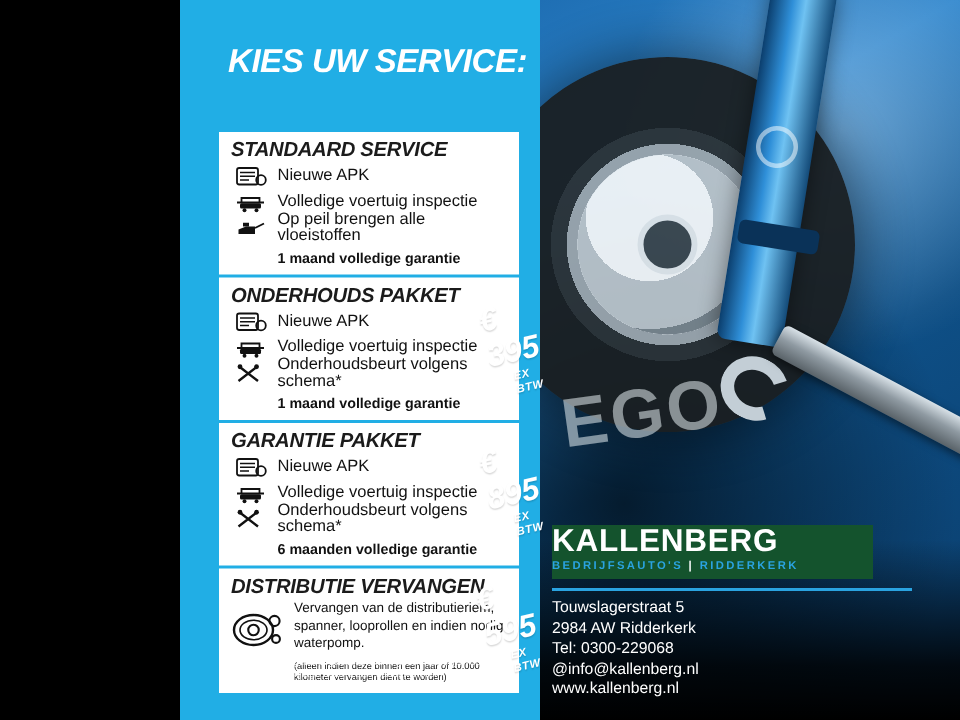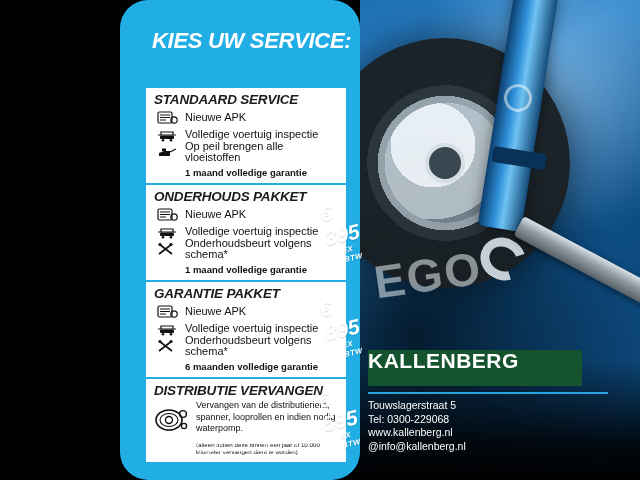--- a/index.html
+++ b/index.html
@@ -141,21 +141,20 @@
   }
   .contact .bar {
     width: 240px; height: 2px; background: #2aa3e0; margin-bottom: 5px;
   }
 
   
   .poster {
     position: absolute;
     left: 120px; top: 0; width: 240px; height: 480px;
     background: #21aee5;
-    border-radius: 28px;
   }
   .poster-title {
     position: absolute;
     left: 32px; top: 28px;
     color: #fff;
     font-size: 22px;
     font-weight: bold;
     font-style: italic;
     letter-spacing: -0.3px;
     text-transform: uppercase;
@@ -252,28 +251,34 @@
     <div class="strut"></div>
     <div class="strut-ring"></div>
     <div class="strut-badge"></div>
     <div class="wrench-head"></div>
     <div class="wrench"></div>
     <div class="dark-bottom"></div>
   </div>
 
   <div class="logo-block">
     <div class="logo-name">KALLENBERG</div>
+    <div class="logo-sub">
+      <span>BEDRIJFSAUTO'S</span>
+      <span class="sep">|</span>
+      <span>RIDDERKERK</span>
+    </div>
   </div>
 
   <div class="contact">
     <div class="bar"></div>
     <div>Touwslagerstraat 5</div>
+    <div>2984 AW Ridderkerk</div>
     <div>Tel: 0300-229068</div>
+    <div>@info@kallenberg.nl</div>
     <div>www.kallenberg.nl</div>
-    <div>@info@kallenberg.nl</div>
   </div>
 
   <div class="poster">
 
     <div class="poster-title">Kies uw service:</div>
 
     <div class="card" style="top:58px;">
       <div class="card-head">Standaard Service</div>
       <div class="rows">
         <div class="row">

